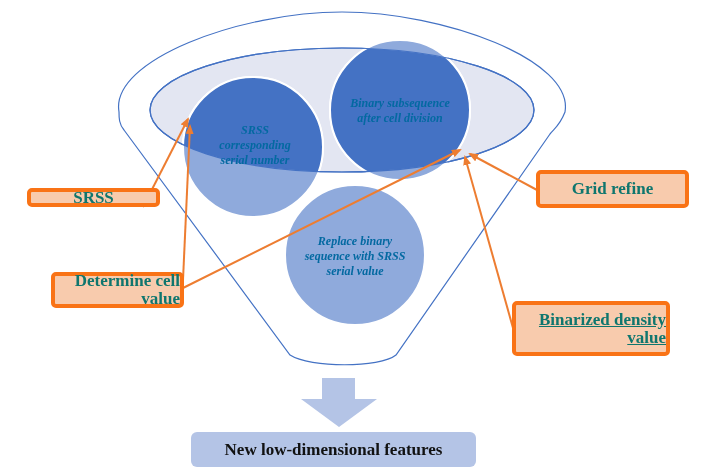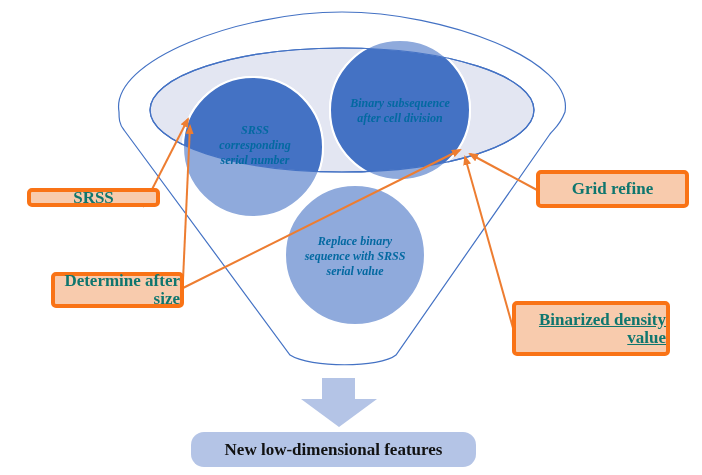--- a/index.html
+++ b/index.html
@@ -7,21 +7,21 @@
            font-family: "Liberation Serif", serif; }
     #diagram { position: absolute; left: 0; top: 0; }
     .label-box { position: absolute; background: #f8cbad; border: 4px solid #f97316;
                  border-radius: 5px; box-sizing: border-box; display: flex;
                  align-items: center; justify-content: center; text-align: right;
                  font-weight: bold; color: #0f766e; font-size: 17px; line-height: 18px; }
     .circle-text { position: absolute; color: #0369a1; font-weight: bold; text-align: center;
                    font-size: 12px; line-height: 15px; display: flex; align-items: center;
                    justify-content: center; font-style: italic; }
     .output-box { position: absolute; left: 191px; top: 432px; width: 285px; height: 35px;
-                  background: #b4c4e6; border-radius: 13px; display: flex; align-items: center;
+                  background: #b4c4e6; border-radius: 6px; display: flex; align-items: center;
                   justify-content: center; font-weight: bold; font-size: 17px; color: #111; }
   </style>
 </head>
 <body>
 
 <svg id="diagram" width="702" height="475" viewBox="0 0 702 475">
   <defs>
     <marker id="arrowhead" markerWidth="10" markerHeight="8" refX="8" refY="4" orient="auto" markerUnits="userSpaceOnUse">
       <path d="M0,0 L10,4 L0,8 Z" fill="#ed7d31"></path>
     </marker>
@@ -53,17 +53,17 @@
   <line x1="513" y1="328" x2="465" y2="157" stroke="#ed7d31" stroke-width="2" marker-end="url(#arrowhead)"></line>
 
   <path d="M322,378 L355,378 L355,399 L377,399 L339,427 L301,399 L322,399 Z" fill="#b4c4e6"></path>
 </svg>
 
 <div class="circle-text" style="left:205px; top:120px; width:100px; height:50px;">SRSS corresponding serial number</div>
 <div class="circle-text" style="left:345px; top:80px; width:110px; height:62px;">Binary subsequence after cell division</div>
 <div class="circle-text" style="left:300px; top:218px; width:110px; height:76px;">Replace binary sequence with SRSS serial value</div>
 
 <div class="label-box" style="left:11px; top:188px; width:133px; height:19px;margin-left:16px;">SRSS</div>
-<div class="label-box" style="left:51px; top:272px; width:133px; height:36px;">Determine after size</div>
+<div class="label-box" style="left:51px; top:272px; width:133px; height:36px;">Determine cell value</div>
 <div class="label-box" style="left:536px; top:170px; width:153px; height:38px;">Grid refine</div>
 <div class="label-box" style="left:512px; top:301px; width:158px; height:55px;text-decoration:underline;">Binarized density value</div>
 
 <div class="output-box">New low-dimensional features</div>
 
 </body></html>

